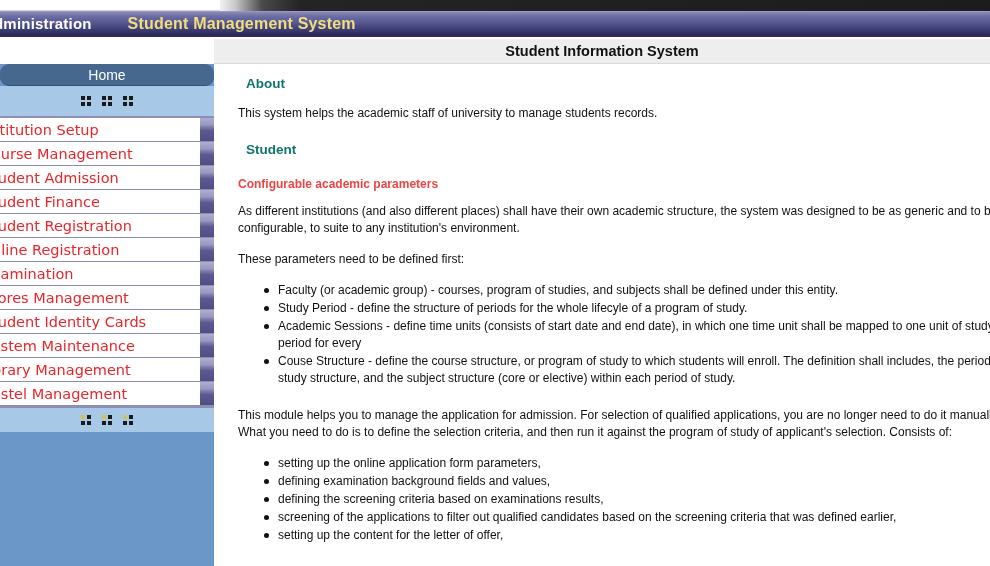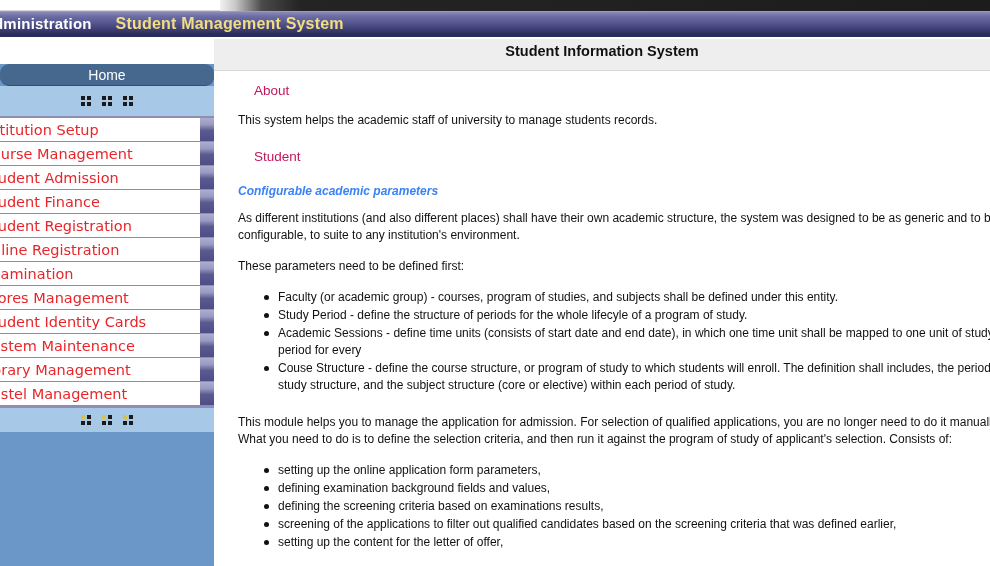--- a/index.html
+++ b/index.html
@@ -55,21 +55,21 @@
     color: #ffffff;
     font-weight: bold;
     font-size: 15px;
     margin-left: -6px;
     letter-spacing: 0.2px;
   }
   .banner-title {
     color: #f2de7e;
     font-weight: bold;
     font-size: 16px;
-    margin-left: 24px;
+    margin-left: 36px;
     letter-spacing: 0.2px;
   }
 
   
   .sidebar {
     position: absolute;
     top: 39px; left: 0;
     width: 214px;
     height: 527px;
     background: #6b96c8;
@@ -147,48 +147,47 @@
   
   .main {
     position: absolute;
     top: 39px; left: 214px;
     width: 776px;
     height: 527px;
     background: #ffffff;
     overflow: hidden;
   }
   .main-title {
-    height: 32px;
+    height: 25px;
     background: #eeeeee;
     color: #111111;
     font-weight: bold;
     font-size: 14.5px;
     text-align: center;
     line-height: 25px;
     border-bottom: 1px solid #d8d8d8;
   }
   .content {
     padding: 12px 0 0 24px;
     width: 776px;
     overflow: hidden;
   }
   h2.sec {
     font-size: 13.5px;
-    font-weight: normal;
-    color: #be185d;
-    margin: 0 0 14px 16px;
+    font-weight: bold;
+    color: #0f766e;
+    margin: 0 0 14px 8px;
     white-space: nowrap;
   }
   h3.sub {
     font-size: 12px;
     font-weight: bold;
-    color: #3b82f6;
+    color: #ef4444;
     margin: 0 0 12px 0;
     white-space: nowrap;
-    font-style: italic;
   }
   p.para {
     font-size: 12px;
     color: #111111;
     margin: 0 0 14px 0;
     line-height: 17px;
     width: 790px;
   }
   ul.blist {
     list-style: none;

